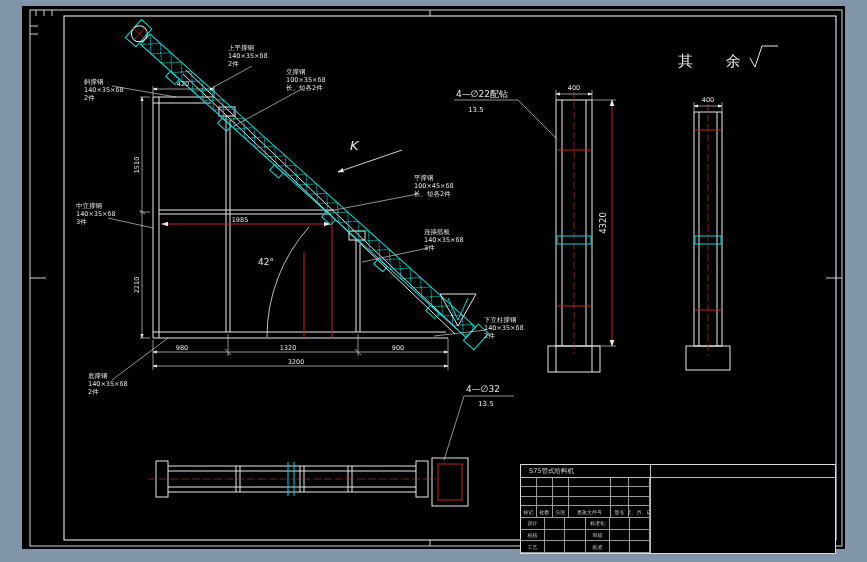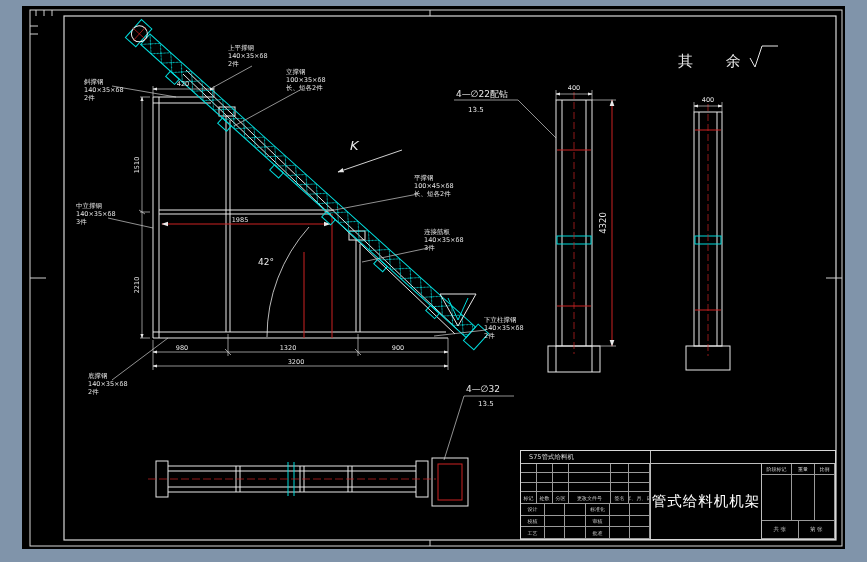--- a/index.html
+++ b/index.html
@@ -1,20 +1,20 @@
 <!DOCTYPE html>
 <html><head>
 <meta charset="utf-8">
 <style>
   html,body{margin:0;padding:0;background:#8094aa;}
   .stage{position:relative;width:867px;height:562px;background:#8094aa;overflow:hidden;
          font-family:"DejaVu Sans",sans-serif;}
   .stage svg{position:absolute;left:0;top:0;font-family:"DejaVu Sans",sans-serif;}
   text{fill:#e8e8e8;}
-  .titleblock{position:absolute;left:520px;top:450px;width:316px;height:90px;
+  .titleblock{position:absolute;left:520px;top:464px;width:316px;height:90px;
       box-sizing:border-box;border:1px solid #d8d8d8;background:#000;display:flex;color:#ddd;}
   .tb-left{width:130px;display:flex;flex-direction:column;border-right:1px solid #bdbdbd;box-sizing:border-box;}
   .tb-product{height:12px;border-bottom:1px solid #bdbdbd;font-size:6.5px;line-height:12px;padding-left:8px;white-space:nowrap;overflow:hidden;}
   .rev-grid{height:28px;display:grid;grid-template-columns:16px 16px 16px 42px 18px 1fr;grid-template-rows:repeat(3,1fr);}
   .hdr-grid{height:12px;display:grid;grid-template-columns:16px 16px 16px 42px 18px 1fr;}
   .role-grid{flex:1;display:grid;grid-template-columns:24px 20px 21px 24px 20px 1fr;grid-template-rows:repeat(3,1fr);}
   .c{border-right:1px solid #9a9a9a;border-bottom:1px solid #9a9a9a;font-size:5px;display:flex;
      align-items:center;justify-content:center;overflow:hidden;white-space:nowrap;color:#cfcfcf;}
   .tb-right{flex:1;display:flex;flex-direction:column;}
   .tbr-top{height:12px;border-bottom:1px solid #bdbdbd;}
@@ -267,35 +267,16 @@
       <div class="c">工艺</div>
       <div class="c"></div>
           <div class="c"></div>
       <div class="c">批准</div>
       <div class="c"></div>
           <div class="c"></div>
     </div>
   </div>
   <div class="tb-right">
     <div class="tbr-top"></div>
-    <div class="tbr-mid">
-      <div class="tb-title">管式给料机机架</div>
-      <div class="tb-side">
-        <div class="props-hdr">
-          <div class="c">阶段标记</div>
-          <div class="c">重量</div>
-          <div class="c">比例</div>
-        </div>
-        <div class="props-val">
-          <div class="c"></div>
-              <div class="c"></div>
-              <div class="c"></div>
-        </div>
-        <div class="sheets">
-          <div class="c">共 张</div>
-          <div class="c">第 张</div>
-        </div>
-      </div>
-    </div>
   </div>
 </div>
 
 </div>
 
 </body></html>

